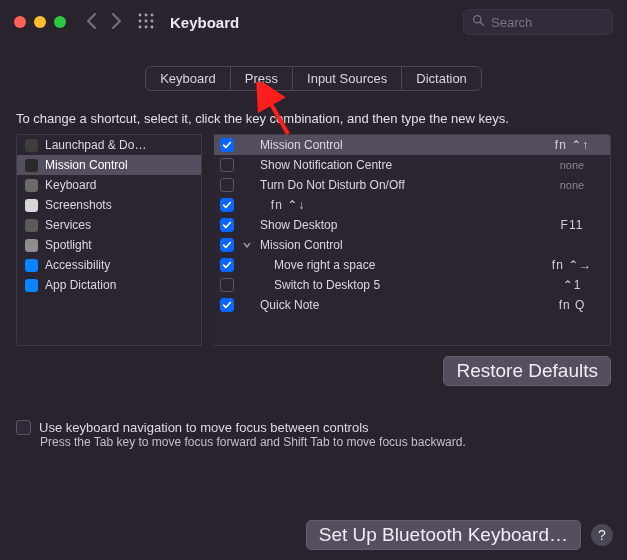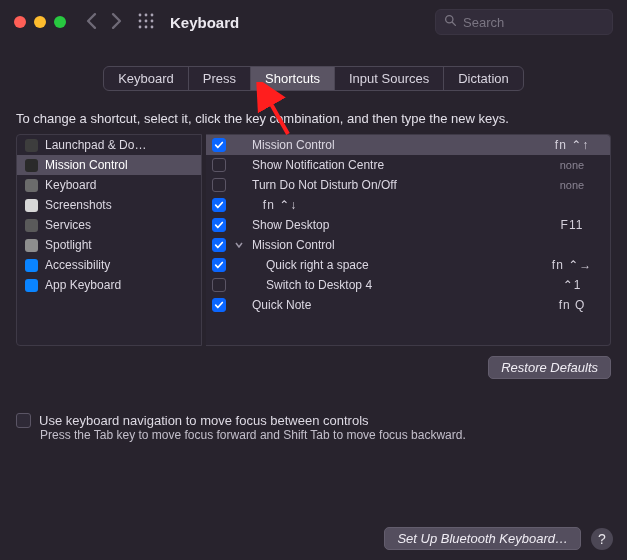--- a/index.html
+++ b/index.html
@@ -27,21 +27,21 @@
   .grid-icon svg { width: 16px; height: 16px; }
   .title {
     font-weight: 600; font-size: 15px; color: #ece9f0;
     margin-left: 6px;
     flex: 1;
   }
   .searchbox {
     background: #322c3a;
     border: 1px solid #3a3442;
     border-radius: 6px;
-    height: 26px; width: 178px;
+    height: 26px; width: 150px;
     display: flex; align-items: center;
     padding: 0 8px; gap: 6px;
     color: #7a7582;
   }
   .searchbox svg { width: 13px; height: 13px; }
   .searchbox input {
     background: transparent; border: 0; outline: 0;
     color: #ddd; font-size: 13px; width: 100%;
   }
   .searchbox input::placeholder { color: #7a7582; }
@@ -80,21 +80,21 @@
 
   .instr {
     margin: 20px 16px 8px;
     font-size: 13px;
     color: #e2dfe8;
   }
 
   .main {
     display: flex;
     margin: 0 16px;
-    gap: 4px;
+    gap: 12px;
   }
   .sidebar {
     width: 186px;
     border: 1px solid #3f3a47;
     border-radius: 4px 0 0 4px;
     overflow: hidden;
     height: 212px;
     background: #2a2531;
   }
   .content {
@@ -163,22 +163,21 @@
   .restore-row {
     display: flex; justify-content: flex-end;
     margin: 10px 16px 0;
   }
   .btn {
     background: #544e5e;
     border: 1px solid #635d6d;
     border-radius: 5px;
     padding: 3px 12px;
     color: #f0edf4;
-    font-size: 13px;
-    font-style: italic;
+    font-size: 19px;
   }
 
   .bottom {
     margin: 34px 16px 0;
   }
   .kb-nav {
     display: flex; align-items: center; gap: 8px;
     font-size: 13px;
     color: #dedae4;
   }
@@ -246,21 +245,20 @@
           <line x1="10.2" y1="10.2" x2="14" y2="14" stroke="currentColor" stroke-width="1.6" stroke-linecap="round"></line>
         </svg></span>
     <input placeholder="Search" style="">
   </div>
 </div>
 
 <div class="tabs-row">
   <div class="seg" id="seg">
       <div class="tab">Keyboard</div>
       <div class="tab">Press</div>
-      <div class="tab active">Shortcuts</div>
       <div class="tab">Input Sources</div>
       <div class="tab">Dictation</div>
     </div>
 </div>
 
 <div class="arrow-annot">
   <svg width="46" height="56">
       <defs>
         <marker id="ah" markerWidth="8" markerHeight="8" refX="5" refY="4" orient="auto">
           <path d="M0 0 L8 4 L0 8 Z" fill="#ff1e1e"></path>
@@ -313,21 +311,21 @@
       <div class="sb-item">
         <span class="sb-ico">
           <span class="sq" style="background: rgb(10, 132, 255);"></span>
         </span>
         <span>Accessibility</span>
       </div>
       <div class="sb-item">
         <span class="sb-ico">
           <span class="sq" style="background: rgb(10, 132, 255);"></span>
         </span>
-        <span>App Keyboard</span>
+        <span>App Dictation</span>
       </div>
     </div>
   <div class="content" id="content">
       <div class="row sel">
         <span class="chk on">
           <svg viewBox="0 0 12 12">
             <path d="M2 6.2 4.6 9 10 3" fill="none" stroke="currentColor" stroke-width="2" stroke-linecap="round" stroke-linejoin="round"></path>
           </svg>
         </span>
         <span class="disc"></span>
@@ -379,27 +377,27 @@
         <span class="lbl">Mission Control</span>
         <span class="sc"></span>
       </div>
       <div class="row indent1">
         <span class="chk on">
           <svg viewBox="0 0 12 12">
             <path d="M2 6.2 4.6 9 10 3" fill="none" stroke="currentColor" stroke-width="2" stroke-linecap="round" stroke-linejoin="round"></path>
           </svg>
         </span>
         <span class="disc"></span>
-        <span class="lbl">Quick right a space</span>
+        <span class="lbl">Move right a space</span>
         <span class="sc">fn ⌃→</span>
       </div>
       <div class="row indent1">
         <span class="chk"></span>
         <span class="disc"></span>
-        <span class="lbl">Switch to Desktop 4</span>
+        <span class="lbl">Switch to Desktop 5</span>
         <span class="sc">⌃1</span>
       </div>
       <div class="row">
         <span class="chk on">
           <svg viewBox="0 0 12 12">
             <path d="M2 6.2 4.6 9 10 3" fill="none" stroke="currentColor" stroke-width="2" stroke-linecap="round" stroke-linejoin="round"></path>
           </svg>
         </span>
         <span class="disc"></span>
         <span class="lbl">Quick Note</span>

